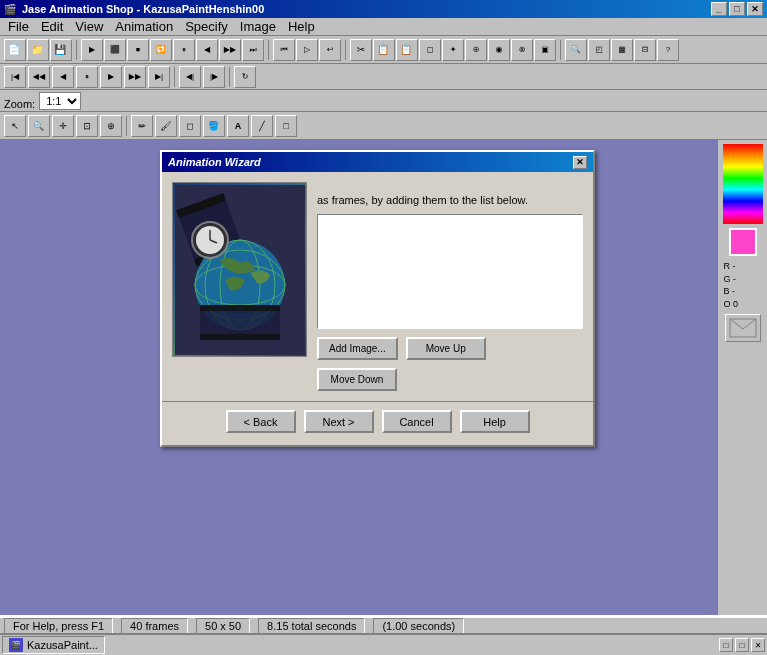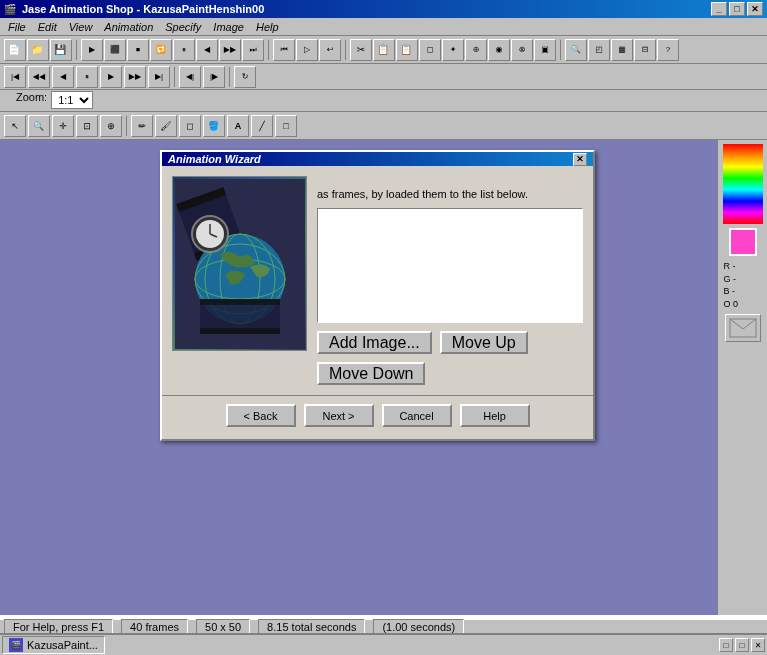--- a/index.html
+++ b/index.html
@@ -45,24 +45,24 @@
     #menu-bar {
       background: #c0c0c0;
       height: 18px;
       display: flex;
       align-items: center;
       padding: 0 2px;
       border-bottom: 1px solid #808080;
     }
     .menu-item {
       padding: 1px 6px;
-      font-size: 11px;
+      font-size: 13px;
       cursor: pointer;
       height: 16px;
-      display: flex; align-items: center; font-style: italic;
+      display: flex; align-items: center;
     }
 
     
     .toolbar-row {
       background: #c0c0c0;
       height: 28px;
       display: flex;
       align-items: center;
       padding: 2px 4px;
       gap: 2px;
@@ -88,22 +88,22 @@
       display: flex;
       gap: 1px;
       align-items: center;
     }
 
     
     #zoom-bar {
       background: #c0c0c0;
       height: 22px;
       display: flex;
-      align-items: flex-start;
-      padding: 1px 16px;
+      align-items: flex-end;
+      padding: 1px 4px;
       border-bottom: 1px solid #808080;
       gap: 4px;
     }
     #zoom-select {
       height: 18px;
       font-size: 11px;
       border: 1px solid #808080;
       background: white;
       padding: 0 2px;
     }
@@ -181,21 +181,21 @@
       top: 10px;
       width: 435px;
       background: #d4d0c8;
       border: 2px solid;
       border-color: #fff #808080 #808080 #fff;
       box-shadow: 2px 2px 4px rgba(0,0,0,0.5);
     }
     #dialog-title {
       background: linear-gradient(to right, #000080, #1084d0);
       color: white;
-      height: 14px;
+      height: 20px;
       display: flex;
       align-items: center;
       padding: 0 6px;
       font-size: 11px;
       font-weight: bold;
       font-style: italic;
     }
     #dialog-close {
       margin-left: auto;
       width: 14px;
@@ -238,21 +238,21 @@
     #btn-row-1, #btn-row-2 {
       display: flex;
       gap: 8px;
     }
     .dialog-btn {
       height: 23px;
       padding: 0 10px;
       background: #c0c0c0;
       border: 2px solid;
       border-color: #fff #808080 #808080 #fff;
-      font-size: 16px;
+      font-size: 10px;
       cursor: pointer;
       min-width: 80px;
       display: flex; align-items: center; justify-content: center;
     }
     #dialog-footer {
       display: flex;
       justify-content: center;
       gap: 8px;
       padding: 8px 10px 12px;
       border-top: 1px solid #808080;
@@ -311,21 +311,21 @@
       display: flex; align-items: center; justify-content: center;
       cursor: pointer;
     }
     #help-bar {
       position: absolute;
       bottom: 22px;
       left: 0;
       right: 0;
       height: 18px;
       background: #c0c0c0;
-      border-top: 5px solid #ffffff;
+      border-top: 3px solid #ffffff;
       display: flex;
       align-items: center;
       padding: 0 4px;
       gap: 8px;
       font-size: 11px;
     }
     .status-item {
       border: 1px solid;
       border-color: #808080 #fff #fff #808080;
       padding: 1px 8px;
@@ -485,21 +485,21 @@
           <circle cx="35" cy="55" r="18" fill="#333" stroke="#888" stroke-width="2" opacity="0.9"></circle>
           <circle cx="35" cy="55" r="14" fill="#ddd"></circle>
           <line x1="35" y1="55" x2="35" y2="45" stroke="#333" stroke-width="1.5"></line>
           <line x1="35" y1="55" x2="42" y2="58" stroke="#333" stroke-width="1.5"></line>
         </svg>
       </div>
 
       <div id="dialog-right">
         <p>
           <br>
-          <span>as frames, by loaded them to the list below.</span>
+          <span>as frames, by adding them to the list below.</span>
         </p>
 
         <div id="image-list"></div>
 
         <div id="btn-row-1">
           <button class="dialog-btn">Add Image...</button>
           <button class="dialog-btn">Move Up</button>
         </div>
         <div id="btn-row-2">
           <button class="dialog-btn">Move Down</button>

